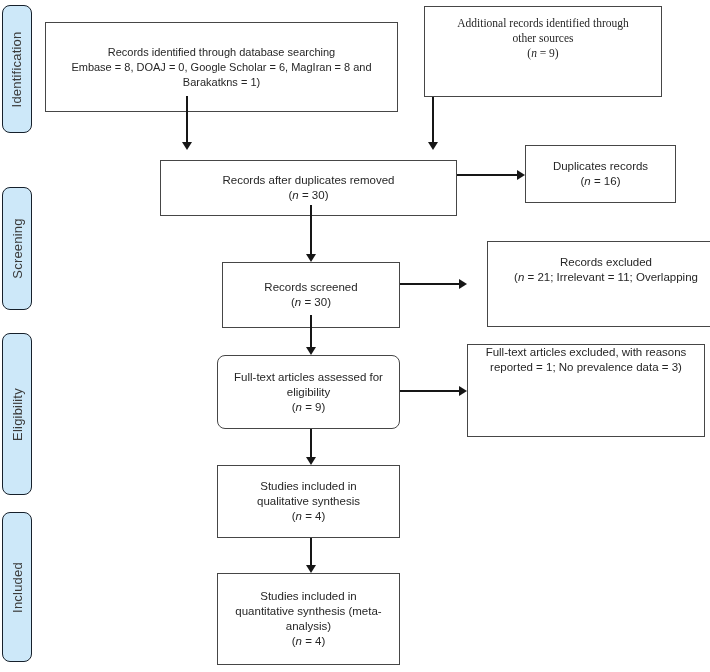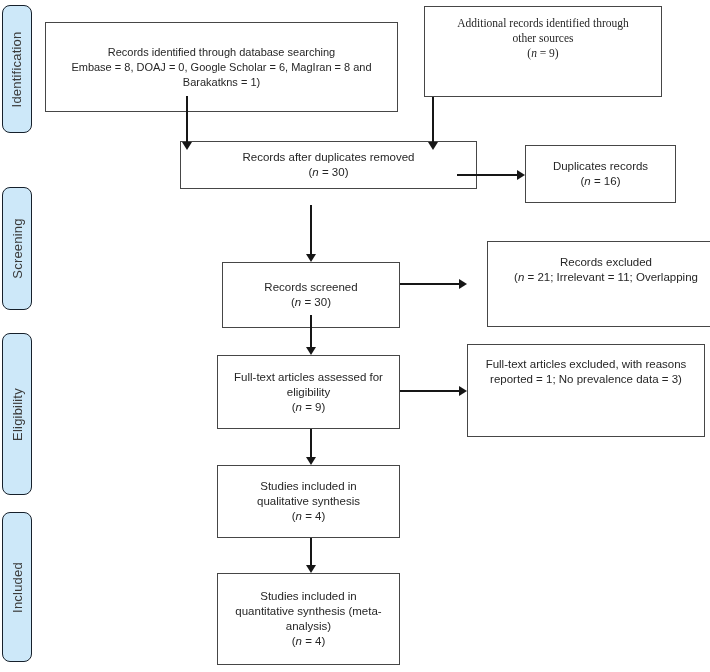--- a/index.html
+++ b/index.html
@@ -31,26 +31,26 @@
     position:absolute;background:#ffffff;
     border:1.5px solid var(--box-border,#464646);
     display:flex;flex-direction:column;align-items:center;justify-content:center;
     text-align:center;font-size:11.5px;line-height:15px;
     color:var(--text,#262626);
   }
   .ln{white-space:nowrap;}
   .nit{font-style:italic;}
   #b-db{left:45px;top:6px;width:353px;height:90px;font-size:11px;margin-top:16px;}
   #b-other{left:424px;top:6px;width:238px;height:91px;justify-content:flex-start;padding-top:9px;font-family:Liberation Serif, serif;}
-  #b-dupremoved{left:160px;top:141px;width:297px;height:48px;margin-left:20px;}
+  #b-dupremoved{left:160px;top:160px;width:297px;height:56px;}
   #b-duplicates{left:525px;top:145px;width:151px;height:58px;}
   #b-screened{left:222px;top:262px;width:178px;height:66px;}
   #b-excl1{left:467px;top:241px;width:238px;height:86px;justify-content:flex-start;padding-top:13px;margin-left:20px;}
-  #b-fulltext{left:217px;top:355px;width:183px;height:74px;}
-  #b-excl2{left:467px;top:344px;width:238px;height:93px;justify-content:flex-start;padding-top:12px;}
+  #b-fulltext{left:217px;top:355px;width:183px;height:74px;border-radius:8px;}
+  #b-excl2{left:467px;top:344px;width:238px;height:93px;justify-content:flex-start;}
   #b-qual{left:217px;top:465px;width:183px;height:73px;}
   #b-quant{left:217px;top:573px;width:183px;height:92px;}
 
   
   .vline{position:absolute;width:2px;background:var(--arrow,#161616);}
   .hline{position:absolute;height:2px;background:var(--arrow,#161616);}
   .arr-down{position:absolute;width:0;height:0;
     border-left:5px solid transparent;border-right:5px solid transparent;
     border-top:8px solid var(--arrow,#161616);}
   .arr-right{position:absolute;width:0;height:0;

